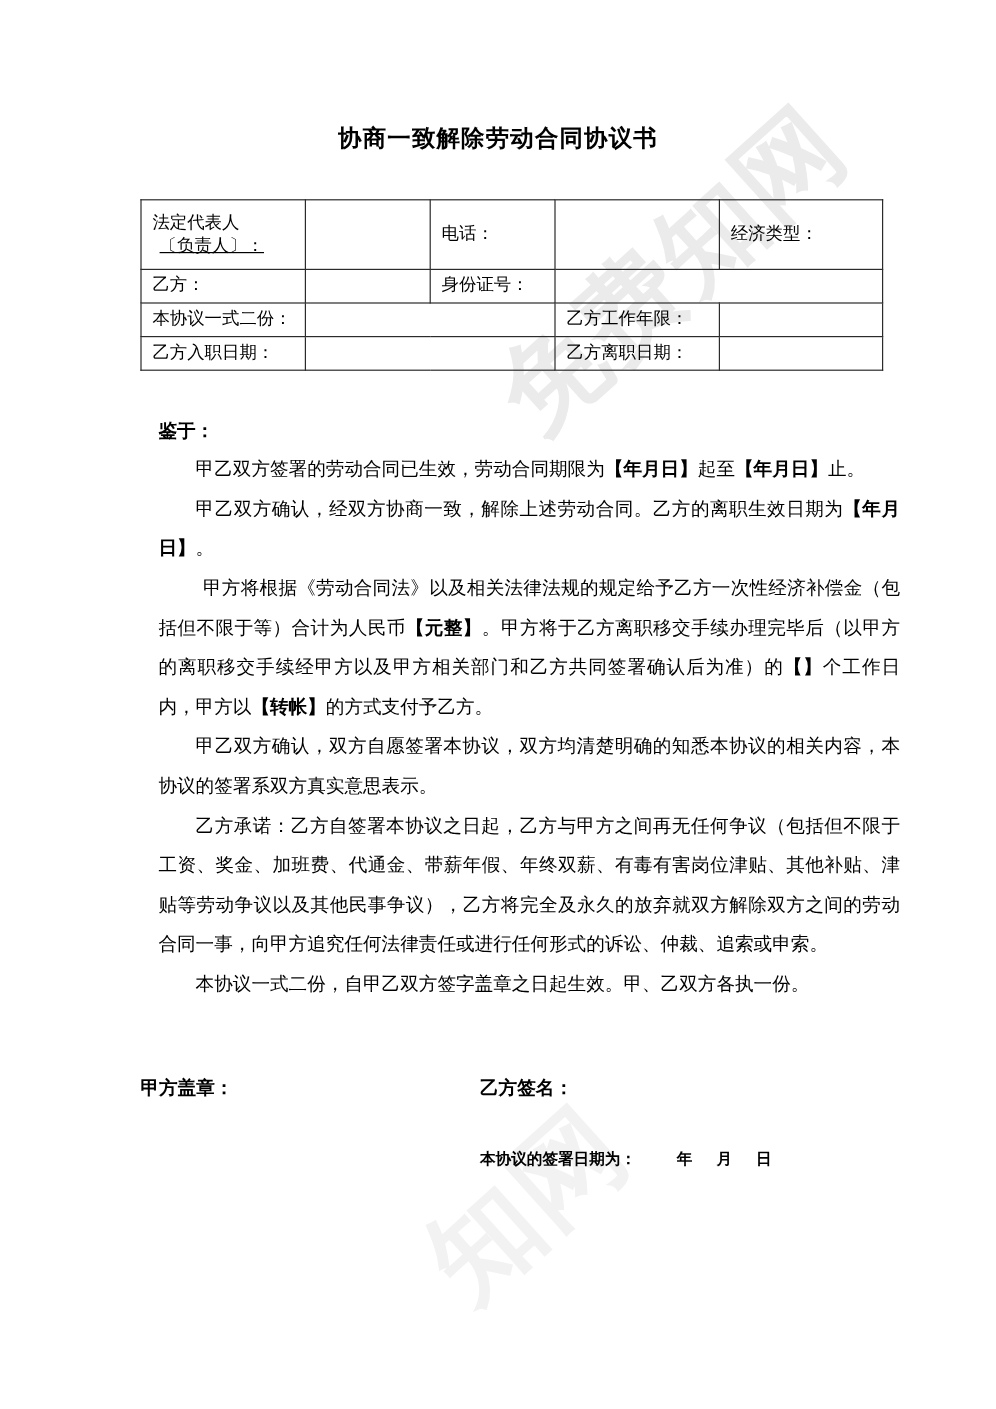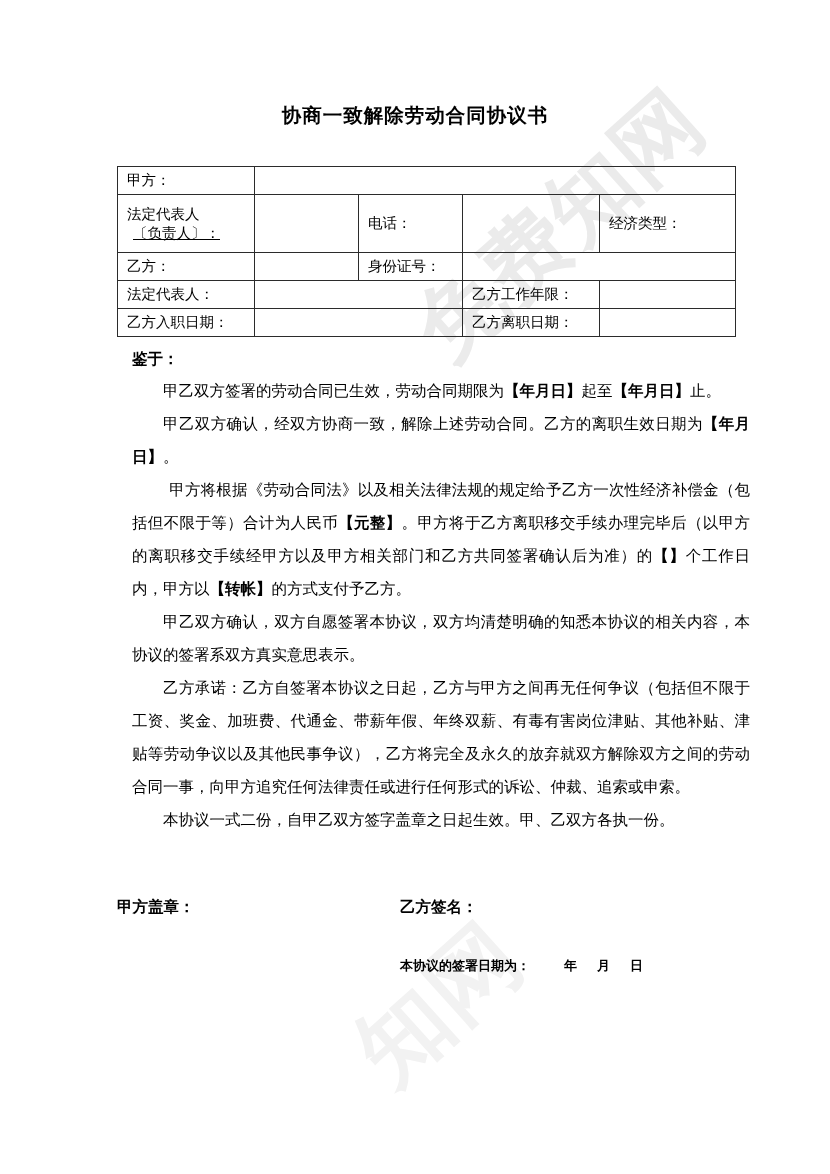--- a/index.html
+++ b/index.html
@@ -198,38 +198,34 @@
     <table class="info-table">
       <colgroup>
         <col style="width:137px">
         <col style="width:104px">
         <col style="width:104px">
         <col style="width:137px">
         <col style="width:136px">
       </colgroup>
       <tbody>
         <tr>
-          <td>甲方：</td>
-          <td colspan="4"></td>
-        </tr>
-        <tr>
           <td class="tall cell-two-line"><span>法定代表人</span><span class="l2">〔负责人〕：</span></td>
           <td class="tall"></td>
           <td class="tall">电话：</td>
           <td class="tall"></td>
           <td class="tall">经济类型：</td>
         </tr>
         <tr>
           <td>乙方：</td>
           <td></td>
           <td>身份证号：</td>
           <td colspan="2"></td>
         </tr>
         <tr>
-          <td>法定代表人：</td>
+          <td>本协议一式二份：</td>
           <td colspan="2"></td>
           <td>乙方工作年限：</td>
           <td></td>
         </tr>
         <tr>
           <td>乙方入职日期：</td>
           <td colspan="2"></td>
           <td>乙方离职日期：</td>
           <td></td>
         </tr>

